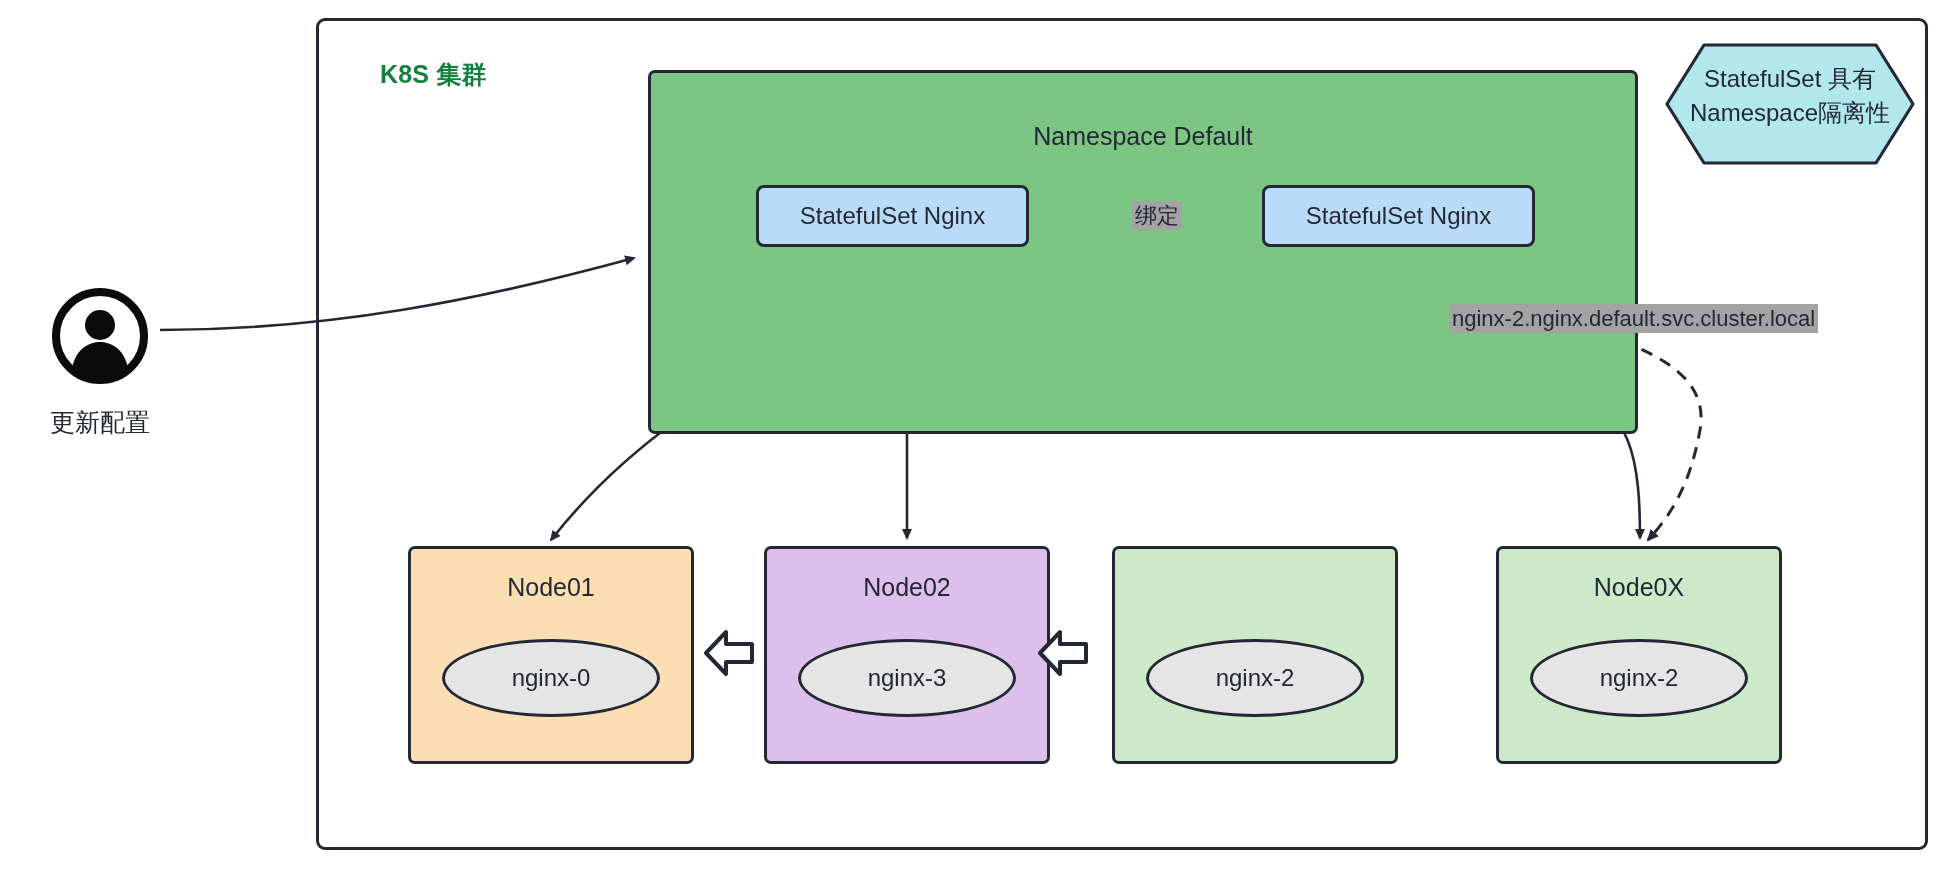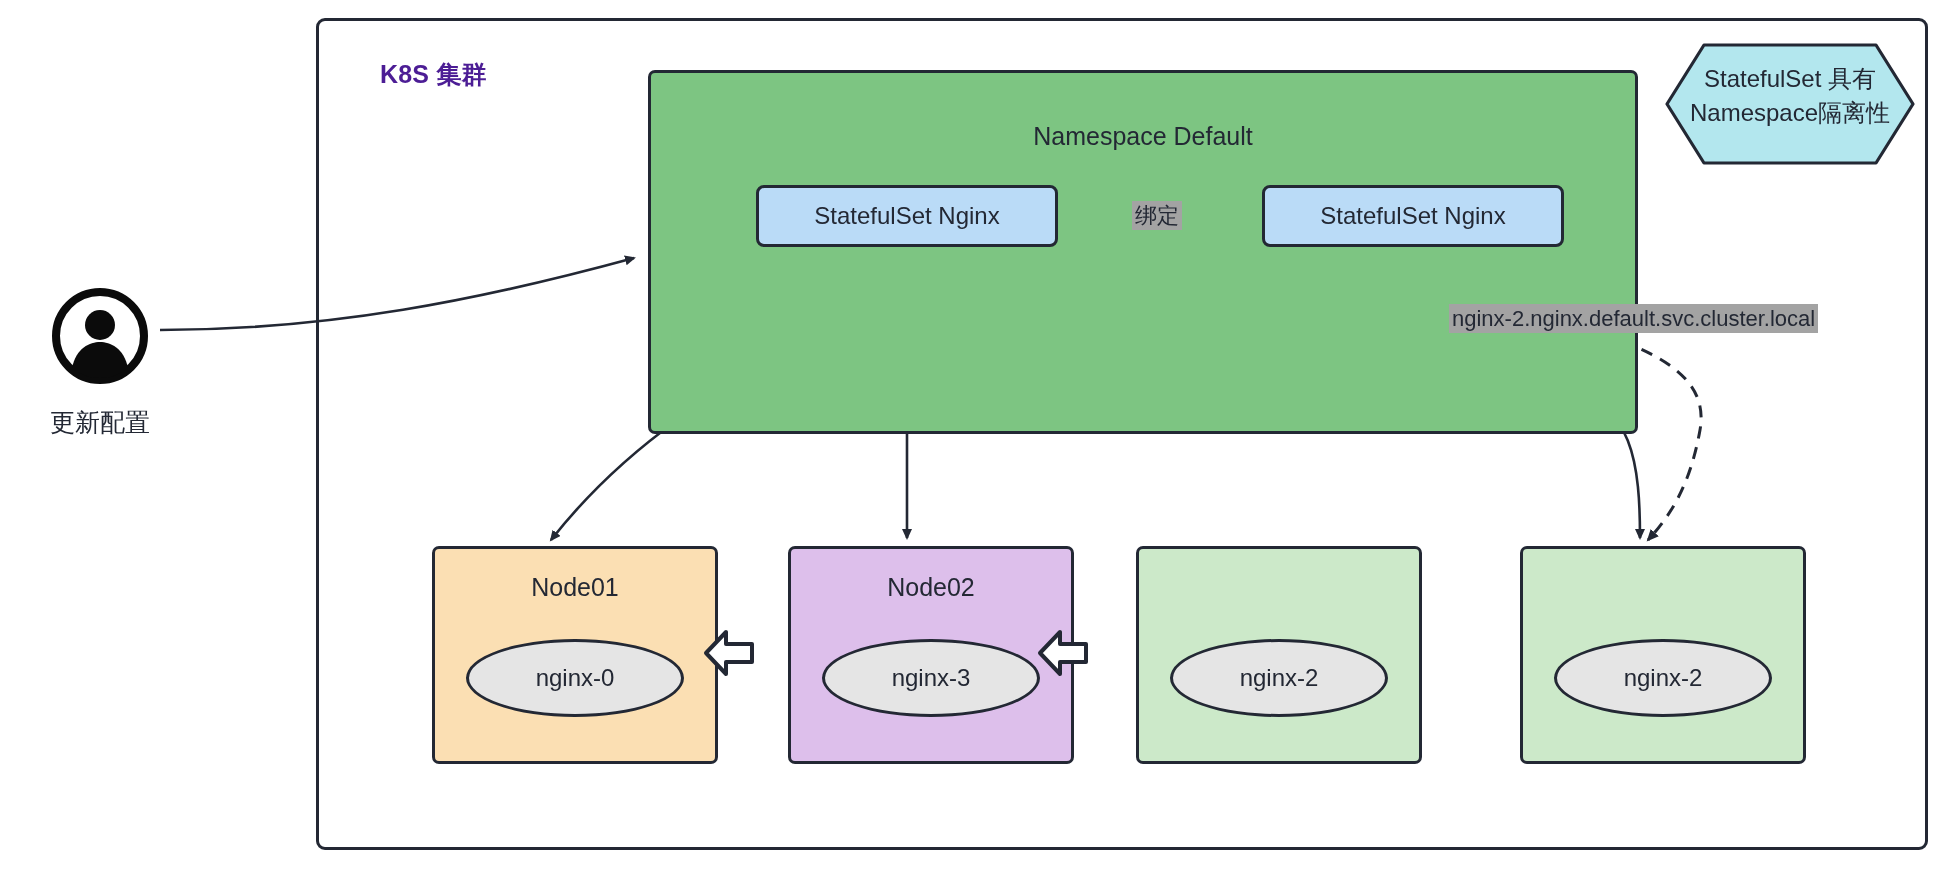--- a/index.html
+++ b/index.html
@@ -40,39 +40,39 @@
     width: 1612px; height: 832px;
     background: transparent;
     border-radius: 9px;
   }
   .cluster-title {
     position: absolute;
     left: 380px; top: 58px;
     font-size: 25px;
     font-weight: bold;
     letter-spacing: .2px;
-    color: #4c1d95;
+    color: #15803d;
     white-space: nowrap;
   }
   .namespace-box {
     left: 648px; top: 70px;
     width: 990px; height: 364px;
     background: #7dc582;
   }
   .namespace-title {
     position: absolute;
     left: 648px; top: 90px;
     width: 990px;
     text-align: center;
     font-size: 25px;
     color: #232834;
     margin-top: 32px;
   }
   .sts-box {
-    width: 302px; height: 62px;
+    width: 273px; height: 62px;
     background: #badbf7;
     display: flex;
     align-items: center;
     justify-content: center;
     font-size: 24px;
     color: #232834;
     border-radius: 8px;
   }
   #sts-left  { left: 756px;  top: 185px; }
   #sts-right { left: 1262px; top: 185px; }
@@ -107,21 +107,20 @@
   }
 
   
   .node-box {
     position: absolute;
     box-sizing: border-box;
     width: 286px; height: 218px;
     border: 3px solid #232834;
     border-radius: 7px;
     top: 546px;
-    margin-left: 24px;
   }
   .node-title {
     position: absolute;
     top: 24px; left: 0; right: 0;
     text-align: center;
     font-size: 25px;
     color: #232834;
   }
   .pod-ellipse {
     position: absolute;
@@ -235,20 +234,21 @@
   <div class="node-box" id="node-02">
     <div class="node-title">Node02</div>
     <div class="pod-ellipse">nginx-3</div>
   </div>
 
   <div class="node-box" id="node-03">
     <div class="pod-ellipse">nginx-2</div>
   </div>
 
   <div class="node-box" id="node-0x">
+    <div class="node-title">Node0X</div>
     <div class="pod-ellipse">nginx-2</div>
   </div>
 
   <svg class="block-arrow" id="block-arrow-1" viewBox="0 0 54 62">
     <path d="M4,31 L24,10 L24,22 L50,22 L50,40 L24,40 L24,52 Z" fill="#ffffff" stroke="#232834" stroke-width="4" stroke-linejoin="round"></path>
   </svg>
   <svg class="block-arrow" id="block-arrow-2" viewBox="0 0 54 62">
     <path d="M4,31 L24,10 L24,22 L50,22 L50,40 L24,40 L24,52 Z" fill="#ffffff" stroke="#232834" stroke-width="4" stroke-linejoin="round"></path>
   </svg>
 

